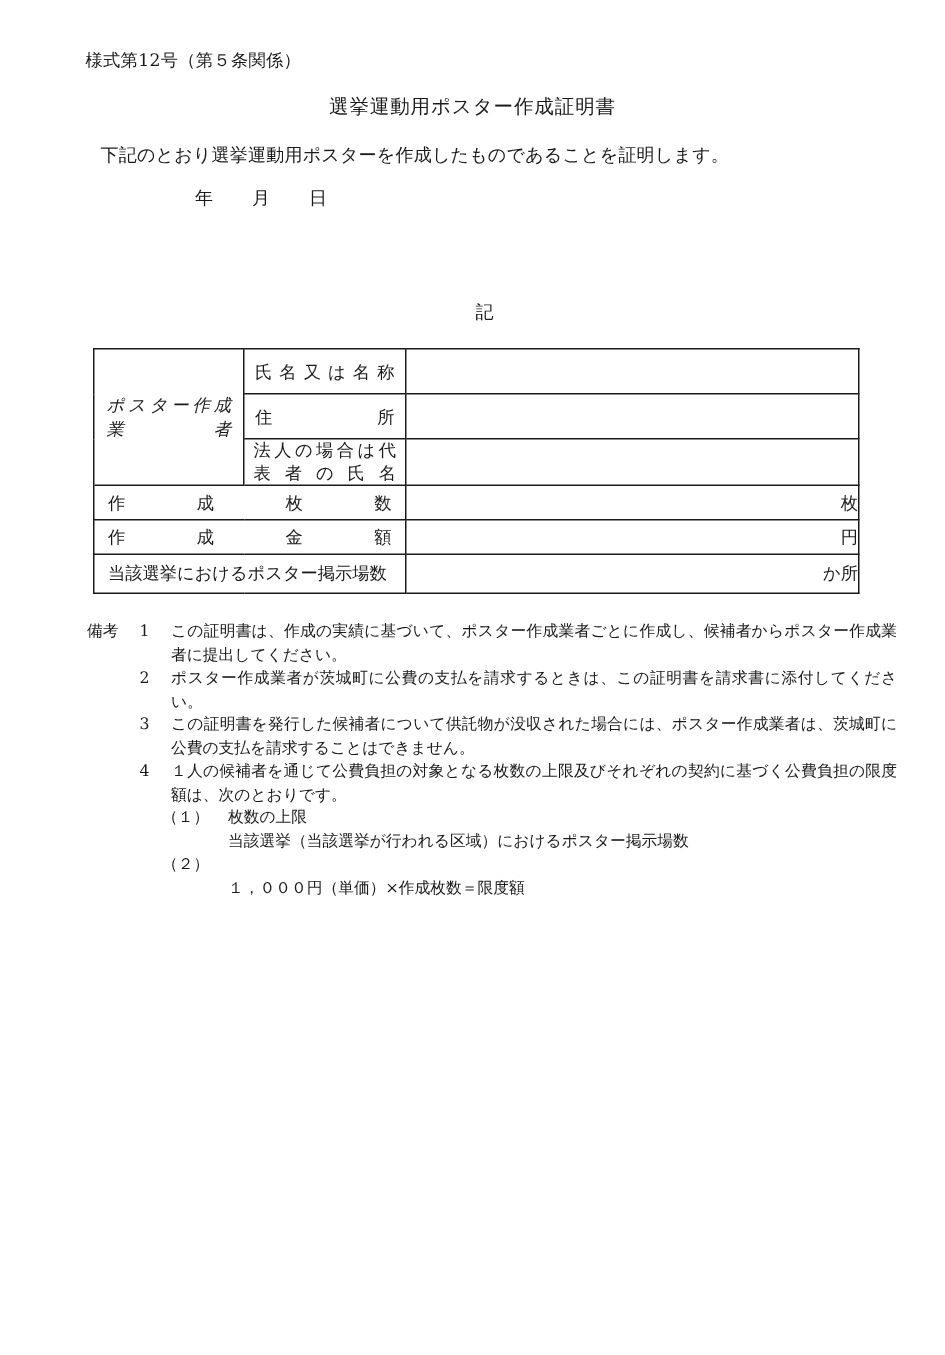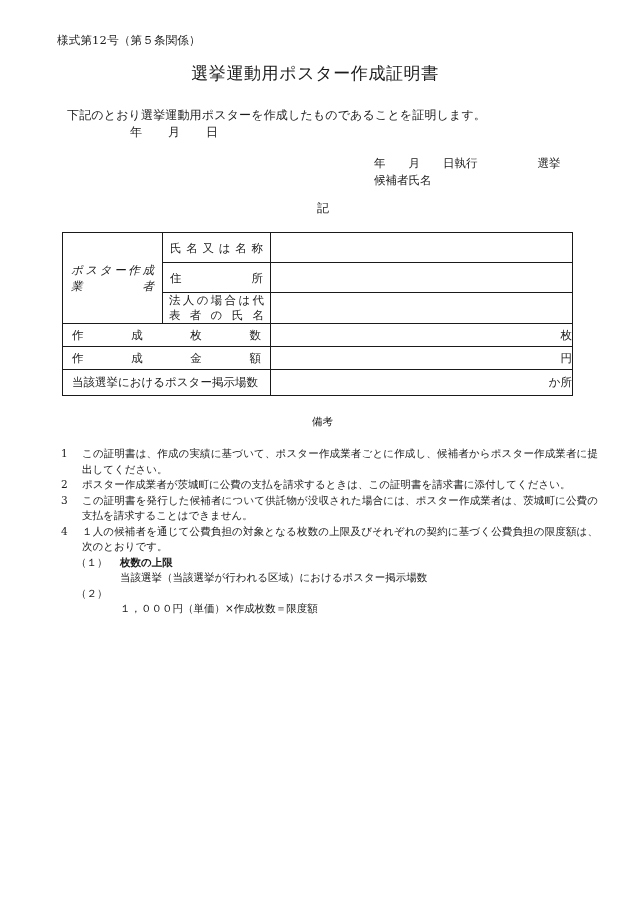--- a/index.html
+++ b/index.html
@@ -30,31 +30,30 @@
     font-size: 11.5px;
     letter-spacing: 0.2px;
     white-space: nowrap;
   }
   .doc-title {
     position: absolute;
     left: 0;
     top: 62px;
     width: 630px;
     text-align: center;
-    font-size: 17px;
+    font-size: 13px;
     letter-spacing: 0.6px;
   }
   .lead-text {
     position: absolute;
     left: 67px;
     top: 95px;
     font-size: 12px;
     letter-spacing: 0.15px;
     white-space: nowrap;
-    margin-top: 12px;
   }
   .date-line {
     position: absolute;
     left: 130px;
     top: 124px;
     font-size: 12px;
     white-space: nowrap;
     text-align: right;
   }
   .date-line .gap { display: inline-block; width: 26px; }
@@ -157,22 +156,21 @@
   .notes {
     position: absolute;
     left: 58px;
     top: 414px;
     width: 540px;
     font-size: 10.5px;
     line-height: 15.5px;
   }
   .notes-row {
     display: flex;
-    align-items: center;
-    flex-direction: column;
+    align-items: flex-start;
   }
   .notes-label {
     width: 32px;
     flex: 0 0 32px;
     white-space: nowrap;
   }
   .notes-body {
     flex: 1 1 auto;
   }
   .note-item {
@@ -193,46 +191,40 @@
   }
   .sub-item {
     display: flex;
     align-items: flex-start;
     padding-left: 18px;
   }
   .sub-num {
     width: 44px;
     flex: 0 0 44px;
   }
-  .sub-text { flex: 1 1 auto; font-weight: bold; }
+  .sub-text { flex: 1 1 auto; }
   .sub-detail {
     padding-left: 62px;
   }
 </style>
 </head>
 <body>
 
 <div class="page">
 
   <div class="form-no">様式第12号（第５条関係）</div>
 
   <div class="doc-title">選挙運動用ポスター作成証明書</div>
 
   <div class="lead-text">下記のとおり選挙運動用ポスターを作成したものであることを証明します。</div>
 
   <div class="date-line">
     <span>年</span><span class="gap"></span><span>月</span><span class="gap"></span><span>日</span>
   </div>
 
-  <div class="issuer-block">
-    <div>
-      <span>年　　月　　日執行</span><span class="gap-l"></span><span>選挙</span>
-    </div>
-    <div>候補者氏名</div>
-  </div>
 
   <div class="ki-mark">記</div>
 
   <table class="tbl">
     <colgroup>
       <col class="col-a">
         <col class="col-b">
         <col class="col-c">
     </colgroup>
     <tbody>

